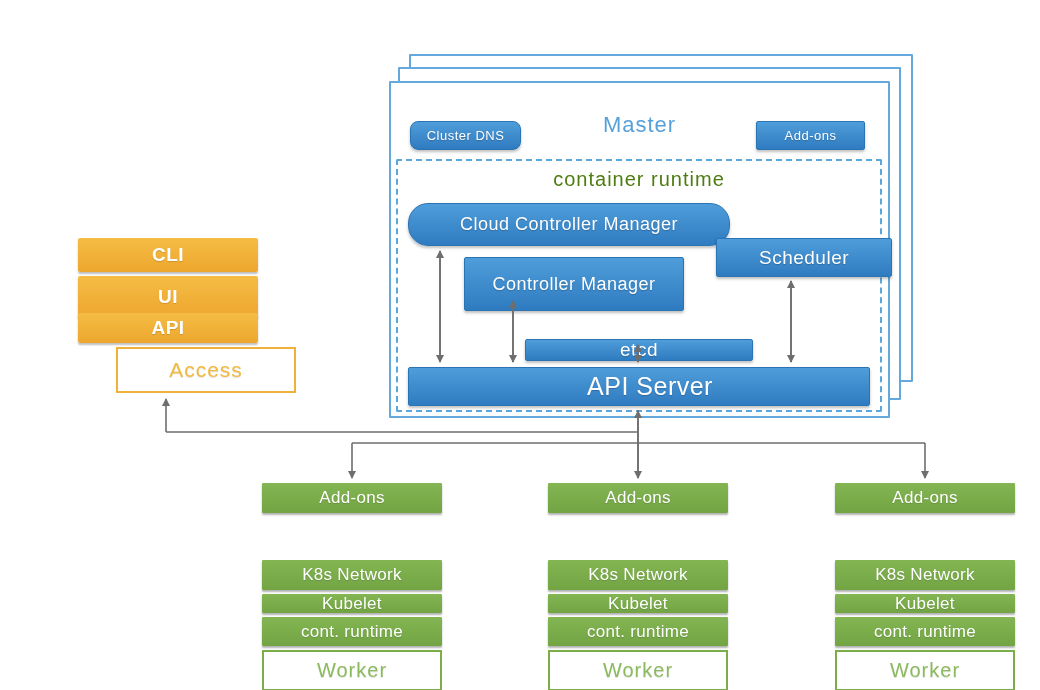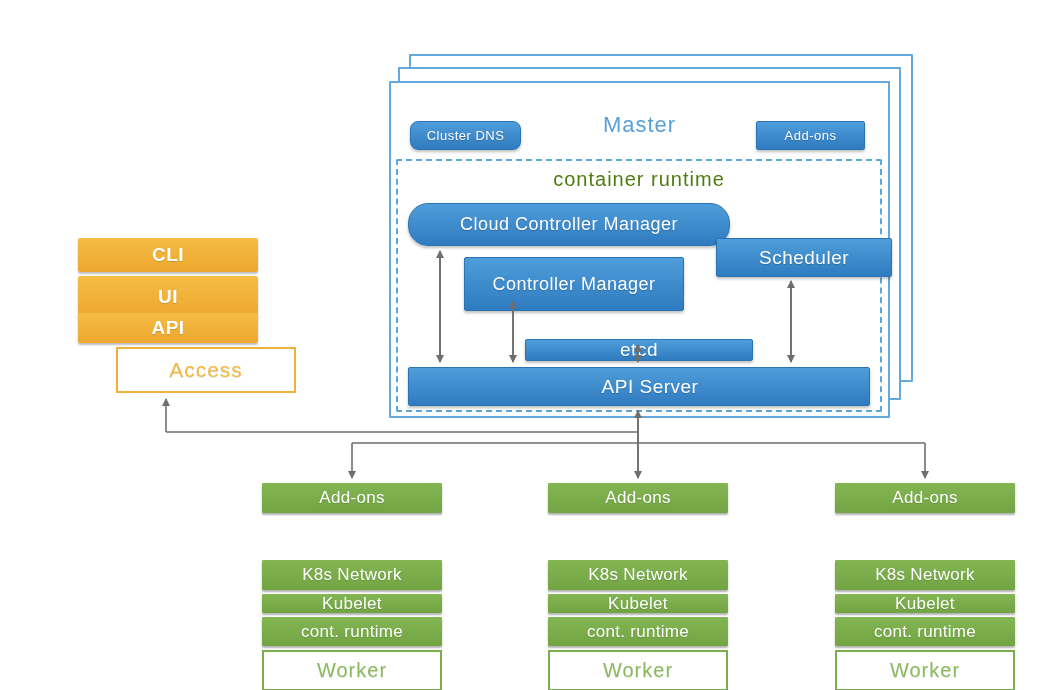--- a/index.html
+++ b/index.html
@@ -35,21 +35,21 @@
     color:#ffffff;display:flex;align-items:center;justify-content:center;
     box-shadow:0 2px 3px rgba(0,0,0,.25);
     text-shadow:0 1px 1px rgba(0,0,0,.2);letter-spacing:.5px;
   }
   .cluster-dns{left:410px;top:121px;width:111px;height:29px;font-size:13px;border-radius:8px;}
   .addons-master{left:756px;top:121px;width:109px;height:29px;font-size:13px;}
   .ccm{left:408px;top:203px;width:322px;height:43px;font-size:18px;border-radius:20px;}
   .cm{left:464px;top:257px;width:220px;height:54px;font-size:18px;}
   .sched{left:716px;top:238px;width:176px;height:39px;font-size:19px;}
   .etcd{left:525px;top:303px;width:228px;height:22px;font-size:19px;margin-top:36px;}
-  .apiserver{left:408px;top:367px;width:462px;height:39px;font-size:19px;padding-left:22px;}
+  .apiserver{left:408px;top:367px;width:462px;height:39px;font-size:25px;padding-left:22px;}
 
   
   .orange{
     background:linear-gradient(180deg,#f5bc44 0%,#eda72e 100%);
     border-radius:2px;color:#ffffff;display:flex;align-items:center;justify-content:center;
     box-shadow:0 2px 2px rgba(0,0,0,.25);font-size:19px;
     text-shadow:0 1px 1px rgba(0,0,0,.15);letter-spacing:.5px;font-weight:bold;
   }
   .cli{left:78px;top:238px;width:180px;height:34px;}
   .ui{left:78px;top:276px;width:180px;height:42px;}

